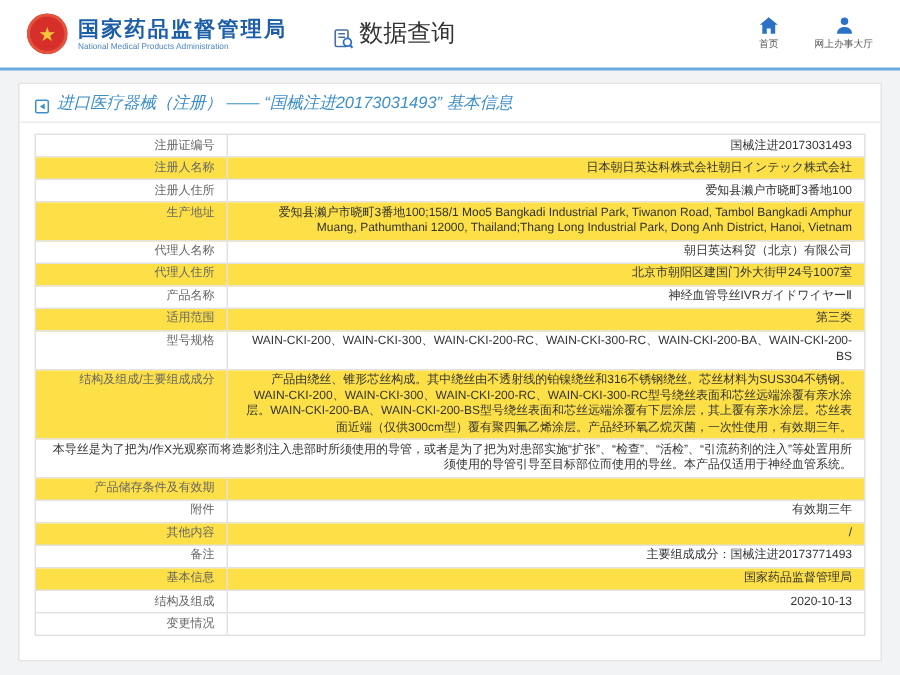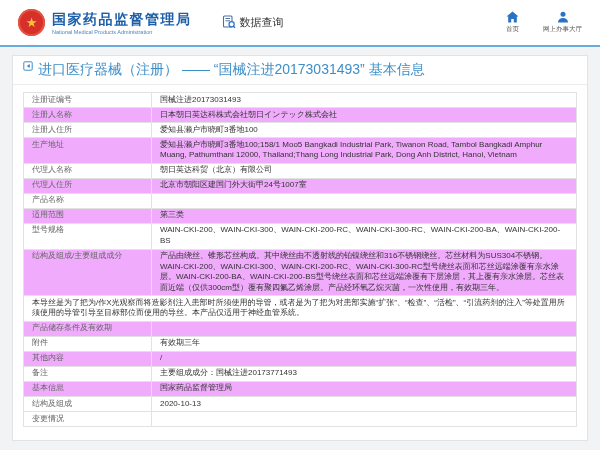--- a/index.html
+++ b/index.html
@@ -7,44 +7,44 @@
     font-family:"Liberation Sans","DejaVu Sans",sans-serif; }
 
   
   .header { height:45px; background:#ffffff; display:flex; align-items:center; padding:0 18px; }
   .logo { display:flex; align-items:center; gap:7px; cursor:pointer; }
   .emblem { width:27px; height:27px; border-radius:50%; background:#d7302a;
     display:flex; align-items:center; justify-content:center;
     color:#f5c63c; font-size:13px; line-height:1; box-shadow:inset 0 0 0 2px #e5533f; }
   .logo-text .t1 { font-size:14px; font-weight:bold; color:#1c5fa8; letter-spacing:1.5px; }
   .logo-text .t2 { font-size:6px; color:#4d86c0; transform:scale(.92); transform-origin:left; }
-  .nav-item { display:flex; align-items:flex-start; gap:4px; margin-left:30px;
-    font-size:11px; color:#333; cursor:pointer; }
+  .nav-item { display:flex; align-items:flex-end; gap:4px; margin-left:30px;
+    font-size:16px; color:#333; cursor:pointer; }
   .spacer { flex:1; }
   .hdr-right { display:flex; gap:24px; }
   .hdr-link { display:flex; flex-direction:column; align-items:center; gap:2px;
     font-size:6.5px; color:#555; cursor:pointer; }
   .hdr-link svg { display:block; }
   .blue-divider { height:2px; background:#6aabdd; }
 
   
   .main { padding:8px 12px 6px; }
   .card { background:#ffffff; border:1px solid #e3e3e3; height:386px; overflow:hidden; }
-  .crumb { display:flex; align-items:flex-start; gap:5px; padding:5px 10px;
-    border-bottom:1px solid #ececec; color:#3d8fc9; font-size:14px; }
+  .crumb { display:flex; align-items:flex-end; gap:5px; padding:5px 10px;
+    border-bottom:1px solid #ececec; color:#3d8fc9; font-size:11px;font-style:italic; }
 
   
   .tbl { margin:7px 10px; border:1px solid #e2e2e2; }
   .row { display:flex; border-bottom:1px solid #e2e2e2; min-height:14px; }
   .row:last-child { border-bottom:none; }
-  .row.alt { background:#f0abfc; }
+  .row.alt { background:#fde047; }
   .cell { font-size:8px; line-height:1.32; padding:1.5px 8px 2px; }
-  .cell.label { width:128px; flex:0 0 128px; text-align:left; color:#666;
+  .cell.label { width:128px; flex:0 0 128px; text-align:right; color:#666;
     border-right:1px solid #e2e2e2; }
-  .cell.value { flex:1; color:#333; word-break:break-word; }
+  .cell.value { flex:1; color:#333; word-break:break-word;text-align:right; }
 </style>
 </head>
 <body>
 
 <div class="header">
   <div class="logo">
     <div class="emblem">
       <span>★</span>
     </div>
     <div class="logo-text">
@@ -116,20 +116,21 @@
         <div class="row">
           <div class="cell label">代理人名称</div>
           <div class="cell value">朝日英达科贸（北京）有限公司</div>
         </div>
         <div class="row alt">
           <div class="cell label">代理人住所</div>
           <div class="cell value">北京市朝阳区建国门外大街甲24号1007室</div>
         </div>
         <div class="row">
           <div class="cell label">产品名称</div>
+          <div class="cell value">神经血管导丝IVRガイドワイヤーⅡ</div>
         </div>
         <div class="row alt">
           <div class="cell label">适用范围</div>
           <div class="cell value">第三类</div>
         </div>
         <div class="row">
           <div class="cell label">型号规格</div>
           <div class="cell value">WAIN-CKI-200、WAIN-CKI-300、WAIN-CKI-200-RC、WAIN-CKI-300-RC、WAIN-CKI-200-BA、WAIN-CKI-200-BS</div>
         </div>
         <div class="row alt">

